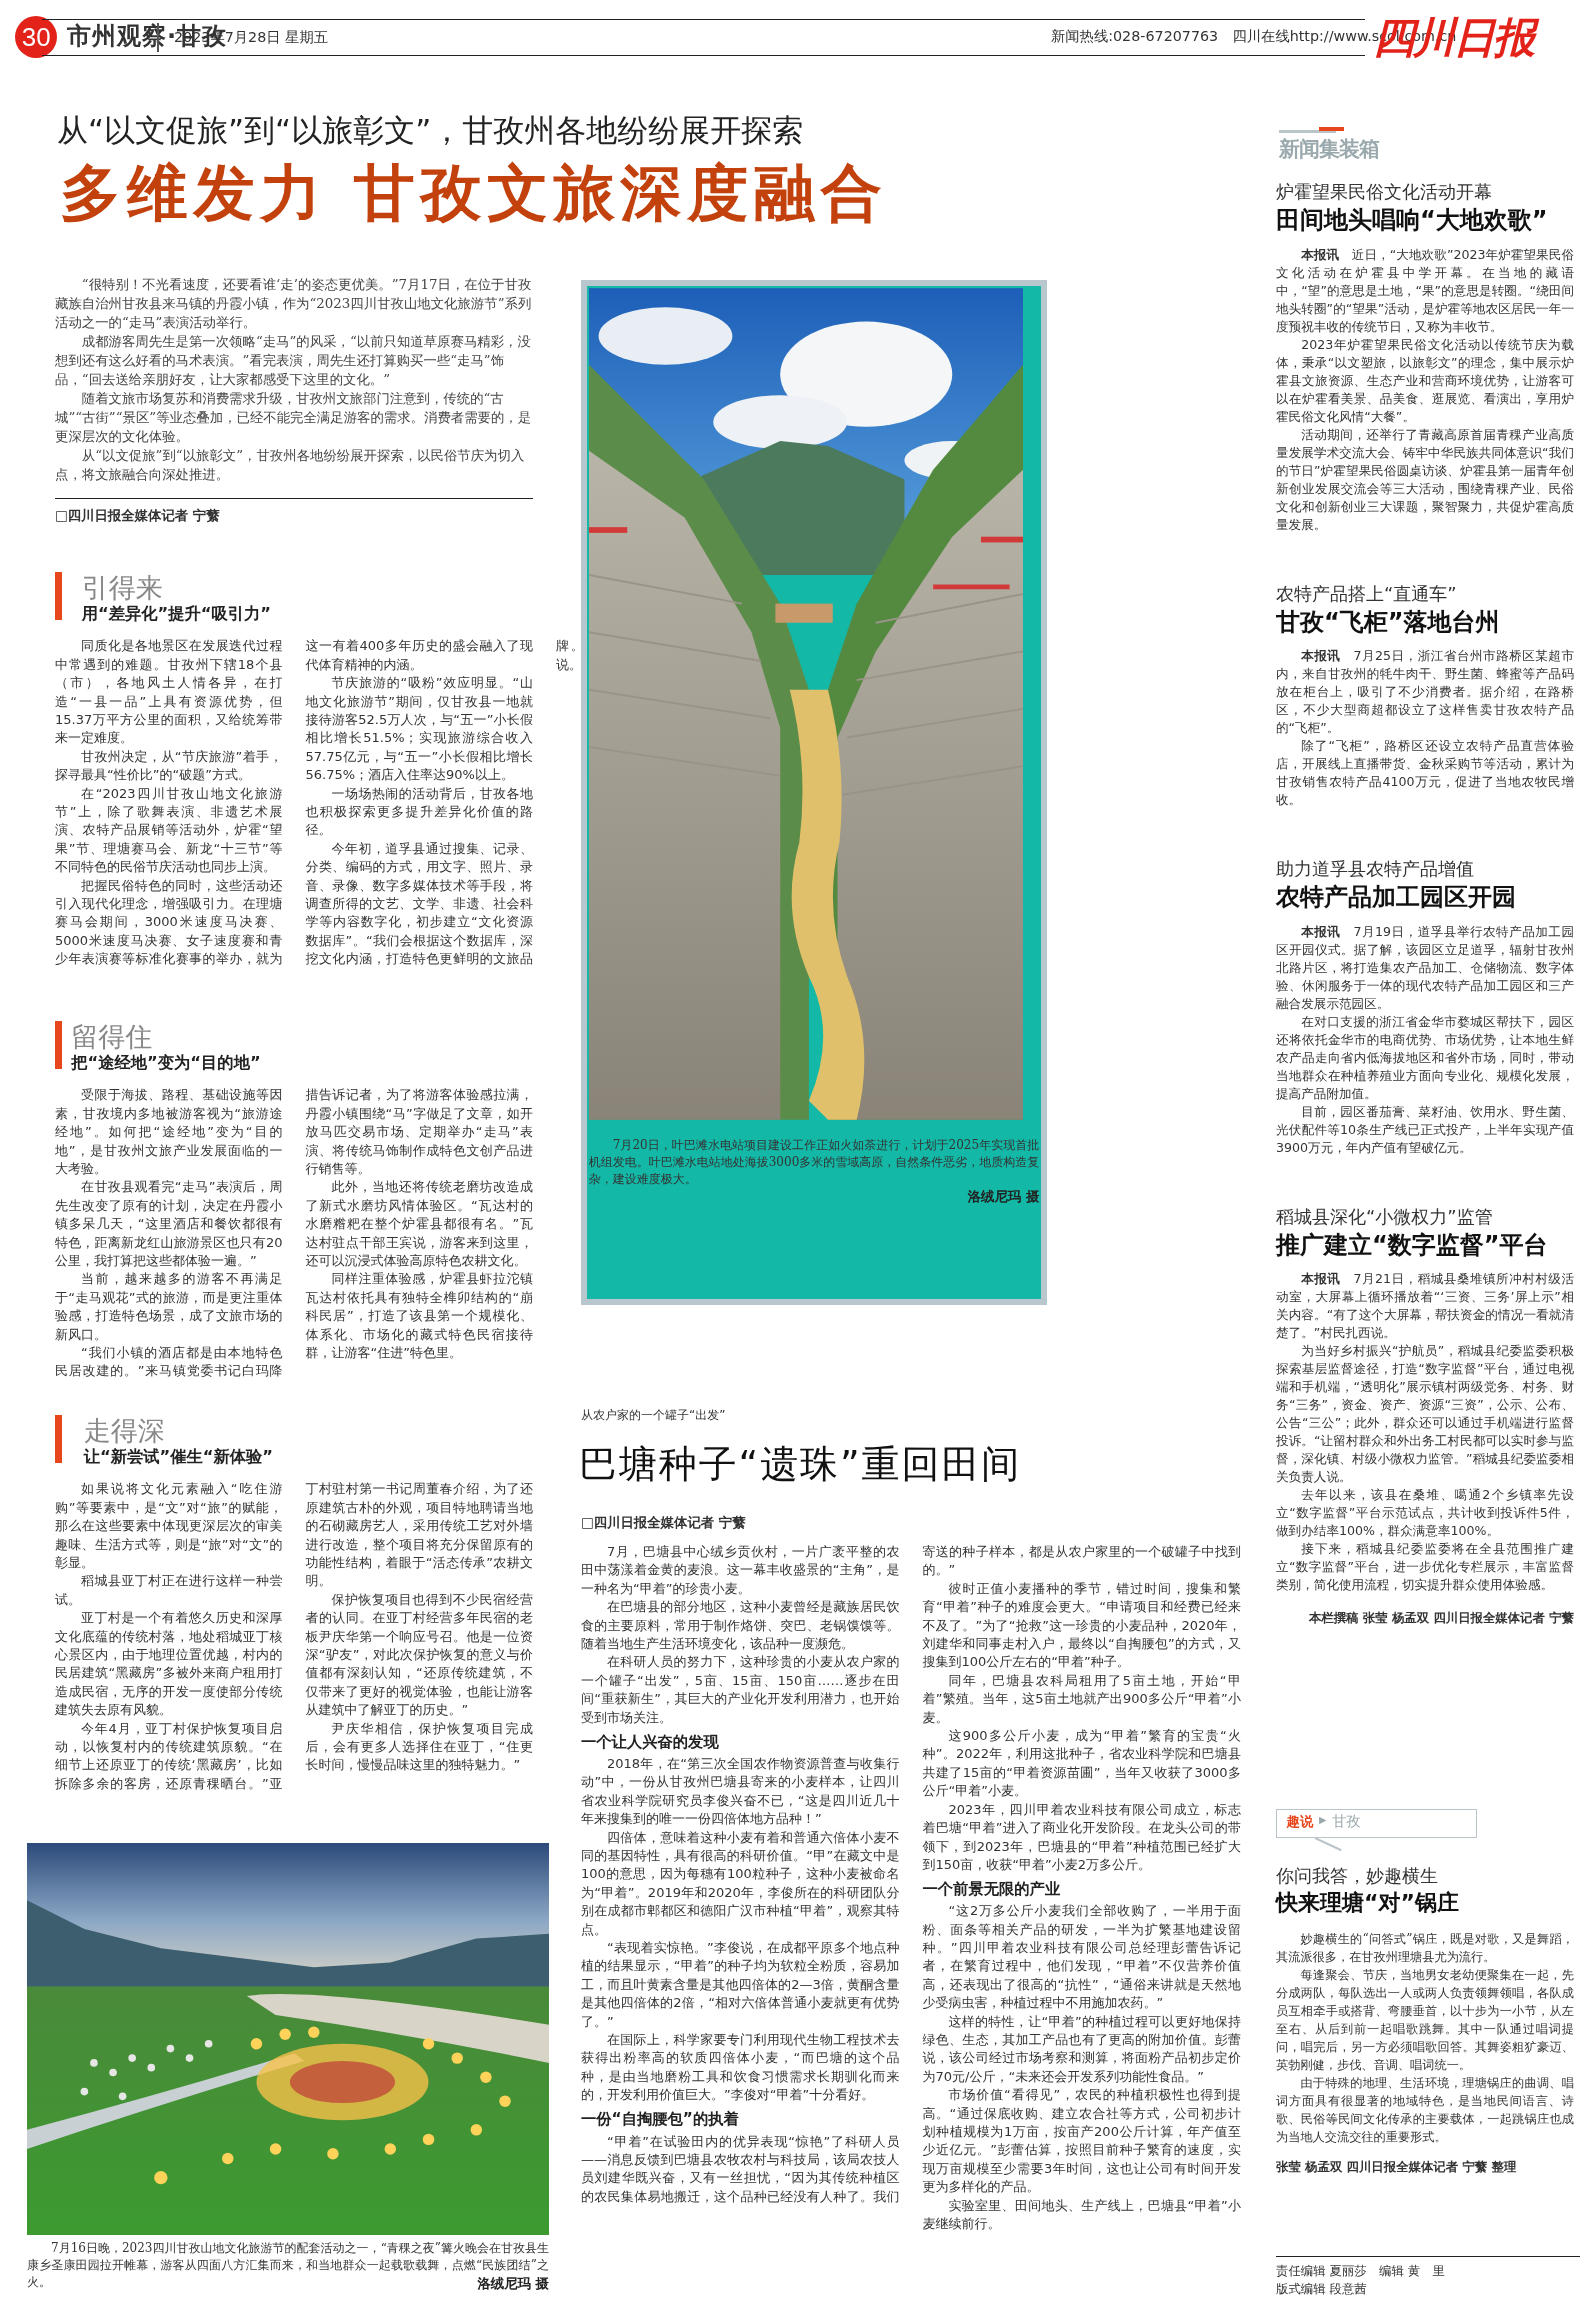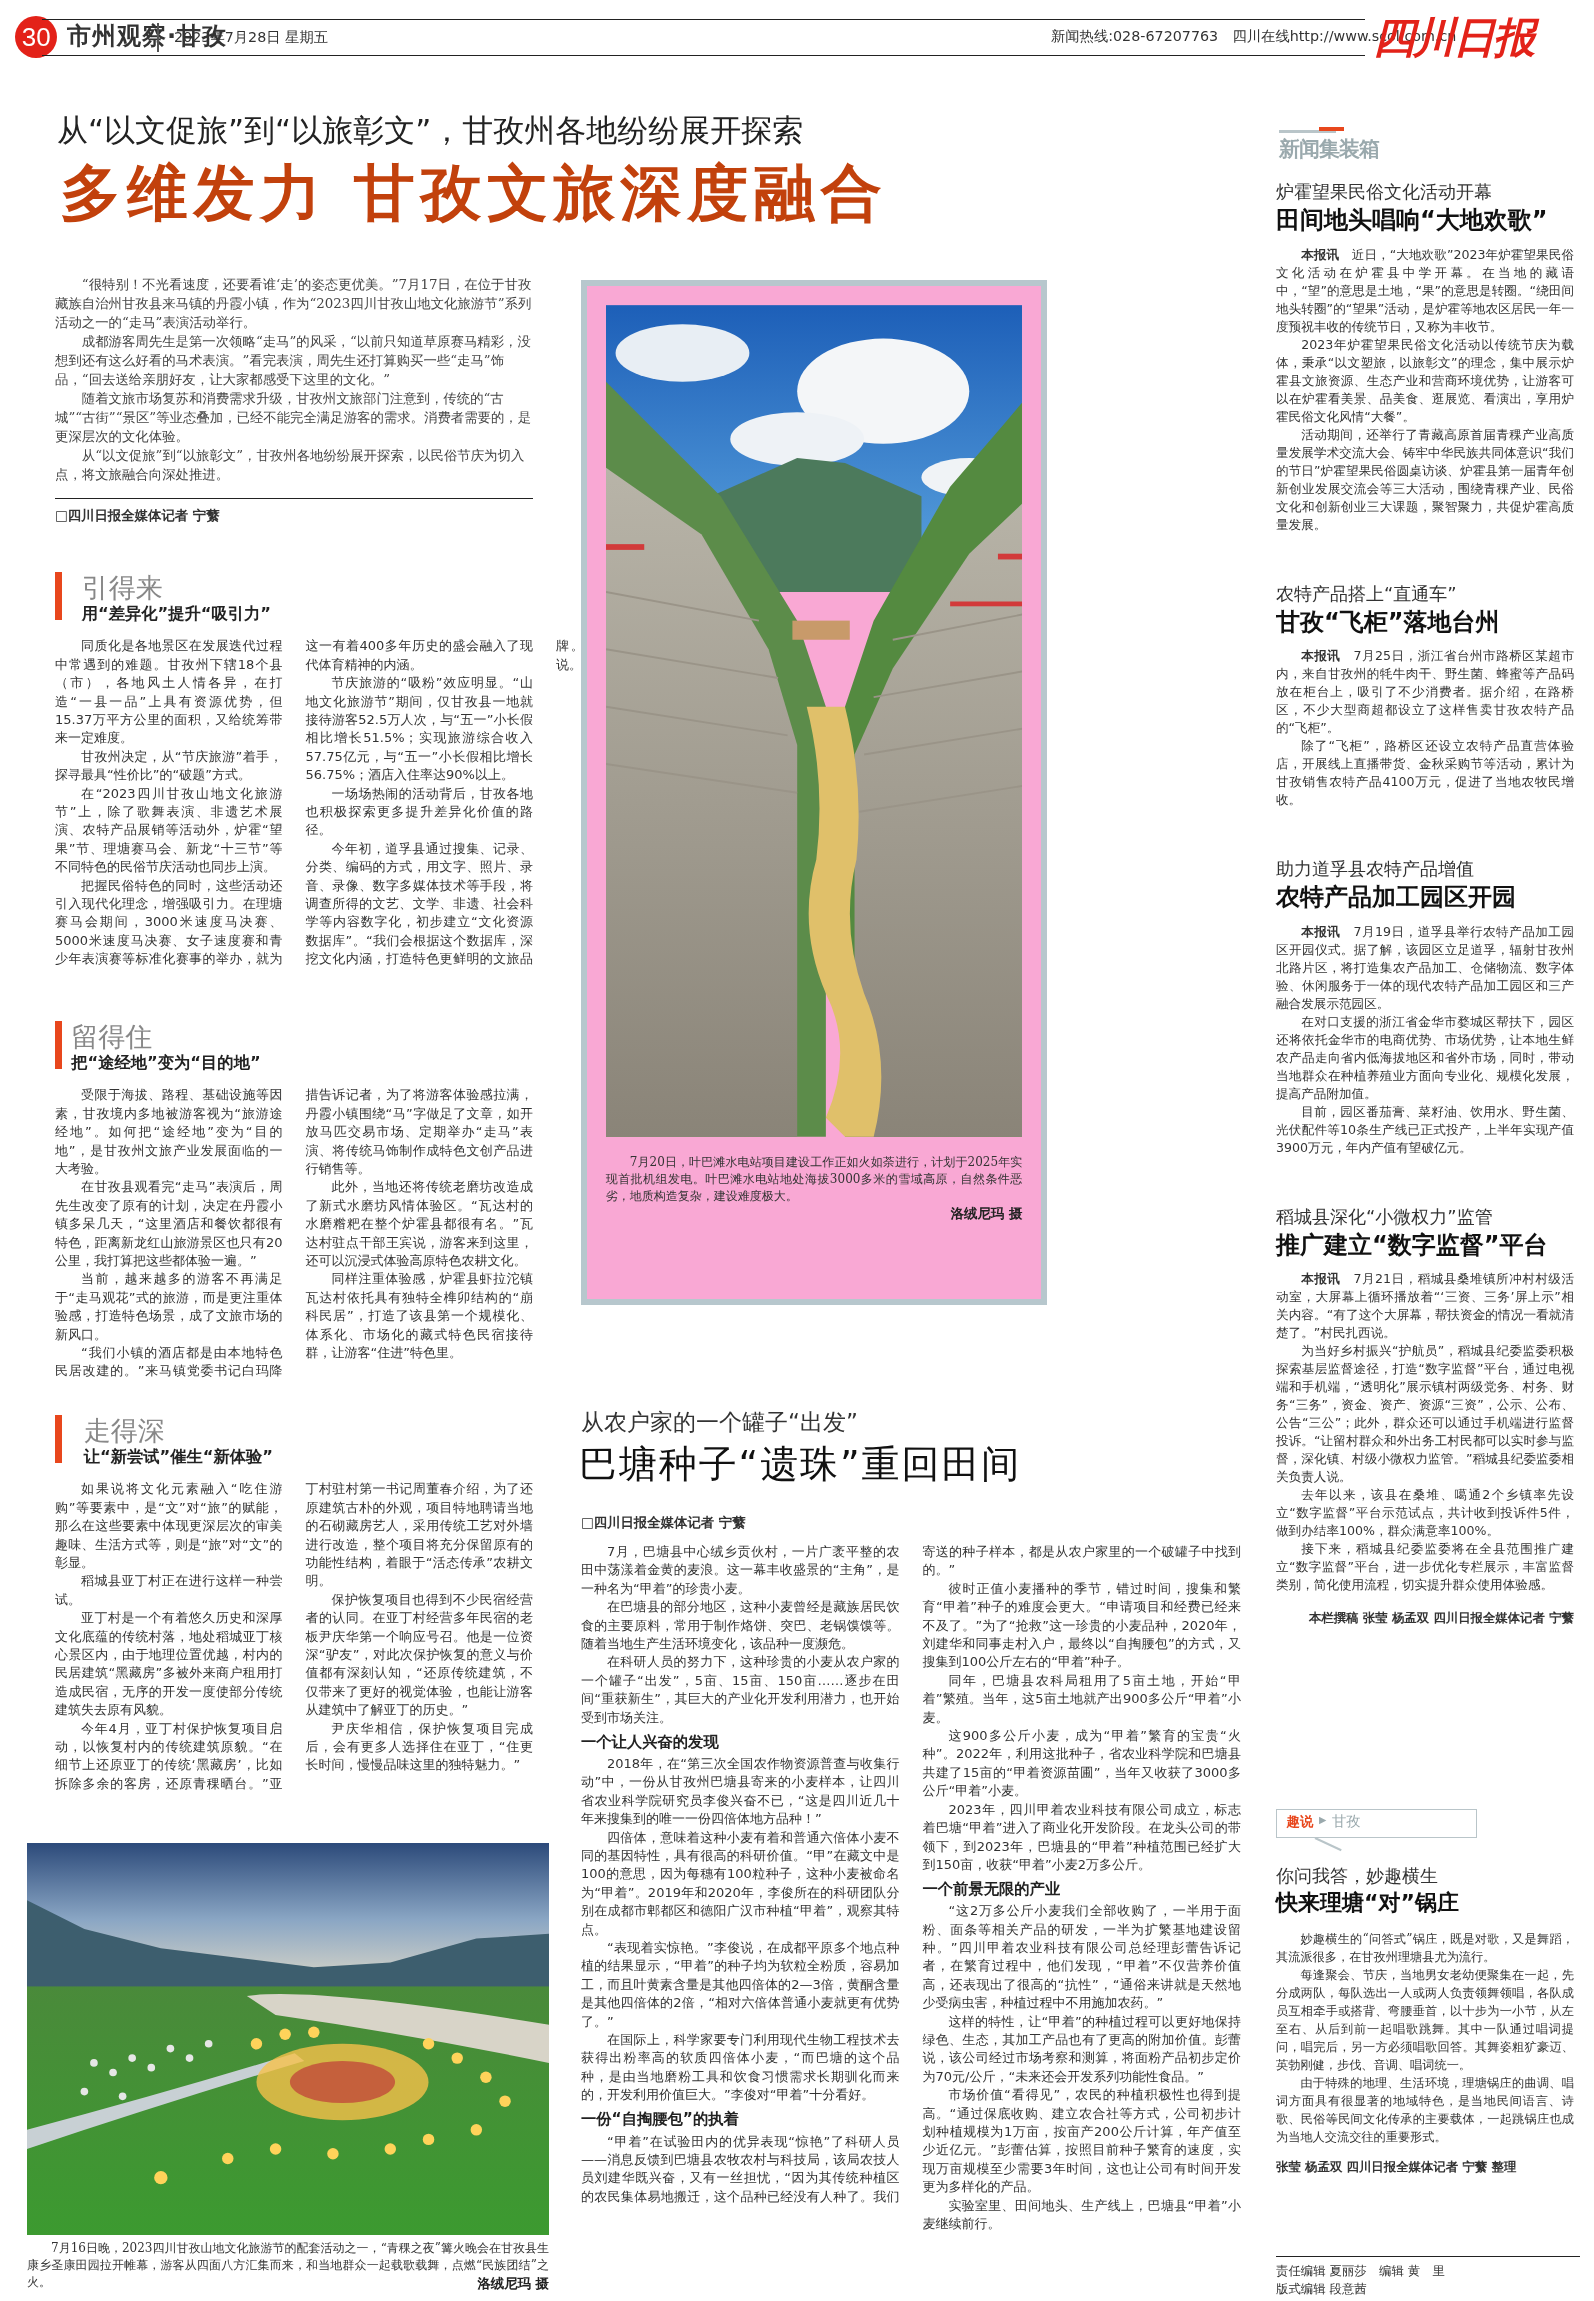--- a/index.html
+++ b/index.html
@@ -20,21 +20,21 @@
 #headline{left:60px;top:153px;font-size:61px;font-weight:bold;color:#c2410c;letter-spacing:5.7px}
 
 .body{font-size:13px;line-height:18.4px;color:#333;text-align:justify}
 .body p{text-indent:2em}
 .intro{font-size:13.4px;line-height:19px;color:#444}
 .byline{font-size:13.4px;font-weight:bold;color:#333}
 .subsec-big{font-size:27px;color:#888;font-family:"DejaVu Serif",serif;line-height:31px}
 .subsec-sub{font-size:16.3px;font-weight:bold;color:#222;line-height:21px}
 .redbar{width:6.7px;background:#e8471d}
 .photo-frame{background:#b7c7cd;padding:5.7px}
-.photo-inner{background:#f9a8d4;padding:19px}
+.photo-inner{background:#14b8a6;padding:2px}
 .caption{font-size:12px;line-height:17px;color:#333;text-align:justify;font-family:"DejaVu Serif",serif}
 .credit{font-size:13.4px;font-weight:bold;color:#222;text-align:right}
 .sec-head{font-size:15.3px;font-weight:bold;color:#222;margin:5.7px 0 3.8px}
 .rk{font-size:18px;color:#333}
 .rh{font-size:24px;font-weight:bold;color:#111}
 .rbody{font-size:12.6px;line-height:18px;color:#333;text-align:justify}
 .rbody p{text-indent:2em}
 .lead{font-weight:bold}
 .col2{column-count:2;column-gap:23px}
 svg{display:block}
@@ -213,21 +213,21 @@
         <rect x="360" y="310" width="80" height="5" fill="#d23a3a"></rect>
       </svg>
     </div>
     <div class="caption" style="margin-top:17px">
       <p style="text-indent:2em">7月20日，叶巴滩水电站项目建设工作正如火如荼进行，计划于2025年实现首批机组发电。叶巴滩水电站地处海拔3000多米的雪域高原，自然条件恶劣，地质构造复杂，建设难度极大。</p>
     </div>
     <div class="credit">洛绒尼玛 摄</div>
   </div>
 </div>
 
-<div class="abs" style="left:581px;top:1407px;font-size:23px;color:#333">从农户家的一个罐子“出发”</div>
+<div class="abs" style="left:581px;top:1407px;font-size:12px;color:#333">从农户家的一个罐子“出发”</div>
 <div class="abs" style="left:579px;top:1439px;font-size:38px;color:#111;letter-spacing:1.9px">巴塘种子“遗珠”重回田间</div>
 <div class="abs byline" style="left:581px;top:1514px">□四川日报全媒体记者 宁蘩</div>
 <div class="abs body col2" id="wheat-body" style="left:581px;top:1543px;width:660px;height:755px">
     <p class="">7月，巴塘县中心绒乡贡伙村，一片广袤平整的农田中荡漾着金黄的麦浪。这一幕丰收盛景的“主角”，是一种名为“甲着”的珍贵小麦。</p>
     <p class="">在巴塘县的部分地区，这种小麦曾经是藏族居民饮食的主要原料，常用于制作烙饼、突巴、老锅馍馍等。随着当地生产生活环境变化，该品种一度濒危。</p>
     <p class="">在科研人员的努力下，这种珍贵的小麦从农户家的一个罐子“出发”，5亩、15亩、150亩……逐步在田间“重获新生”，其巨大的产业化开发利用潜力，也开始受到市场关注。</p>
     <div class="sec-head">一个让人兴奋的发现</div>
     <p class="">2018年，在“第三次全国农作物资源普查与收集行动”中，一份从甘孜州巴塘县寄来的小麦样本，让四川省农业科学院研究员李俊兴奋不已，“这是四川近几十年来搜集到的唯一一份四倍体地方品种！”</p>
     <p class="">四倍体，意味着这种小麦有着和普通六倍体小麦不同的基因特性，具有很高的科研价值。“甲”在藏文中是100的意思，因为每穗有100粒种子，这种小麦被命名为“甲着”。2019年和2020年，李俊所在的科研团队分别在成都市郫都区和德阳广汉市种植“甲着”，观察其特点。</p>
     <p class="">“表现着实惊艳。”李俊说，在成都平原多个地点种植的结果显示，“甲着”的种子均为软粒全粉质，容易加工，而且叶黄素含量是其他四倍体的2—3倍，黄酮含量是其他四倍体的2倍，“相对六倍体普通小麦就更有优势了。”</p>

